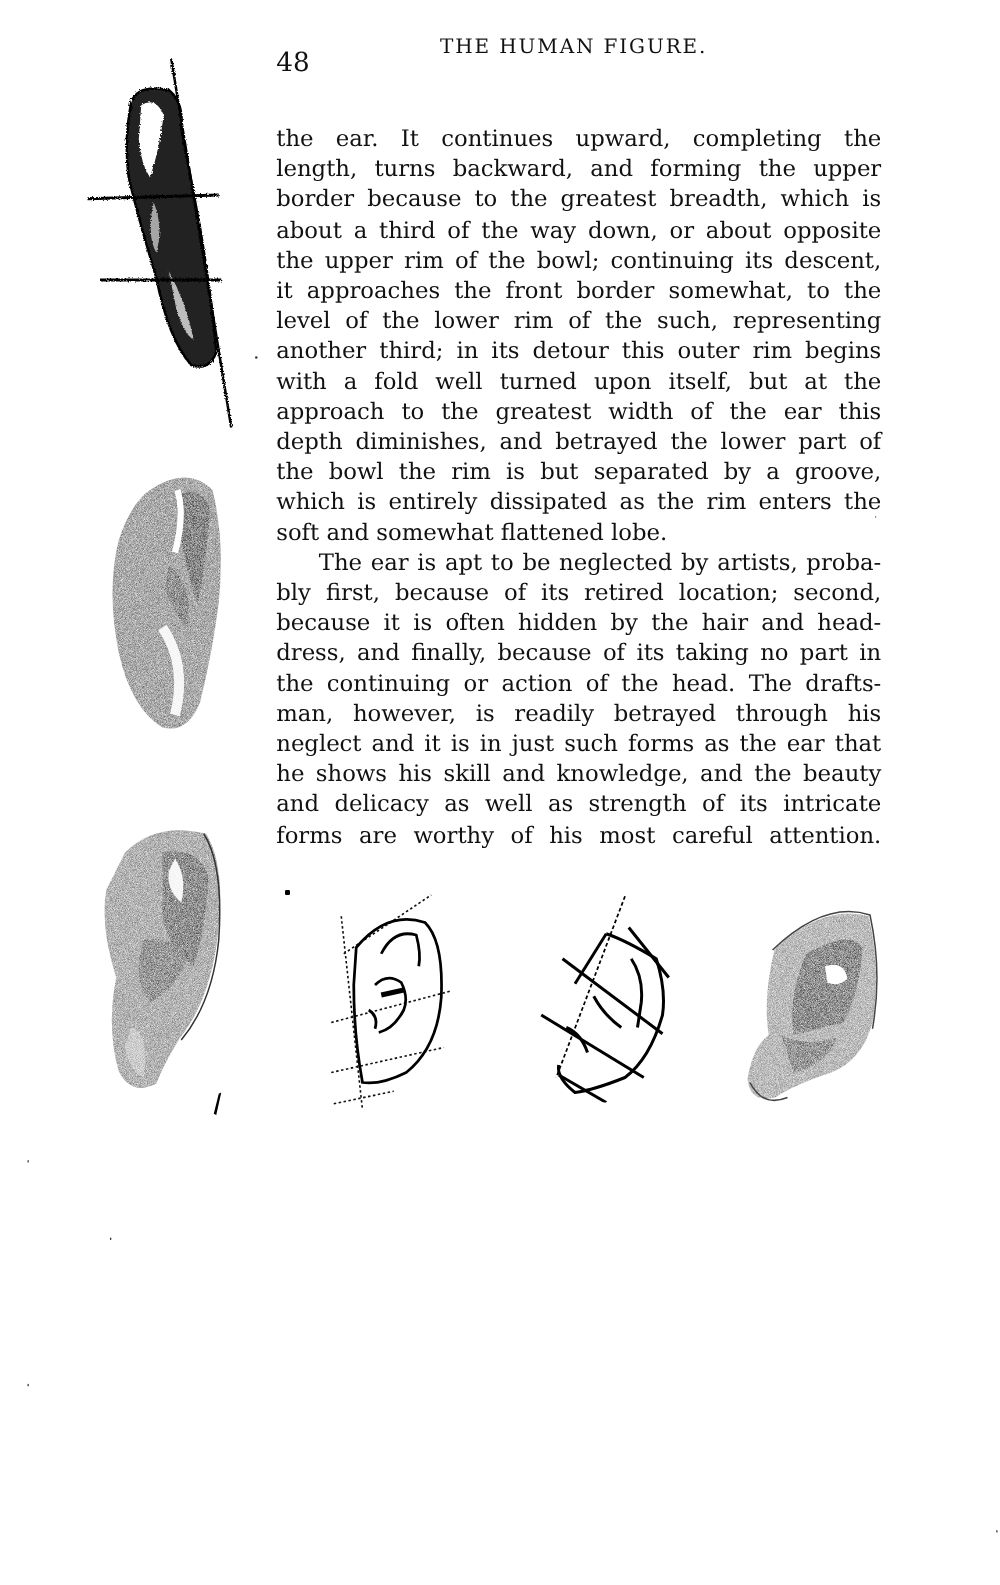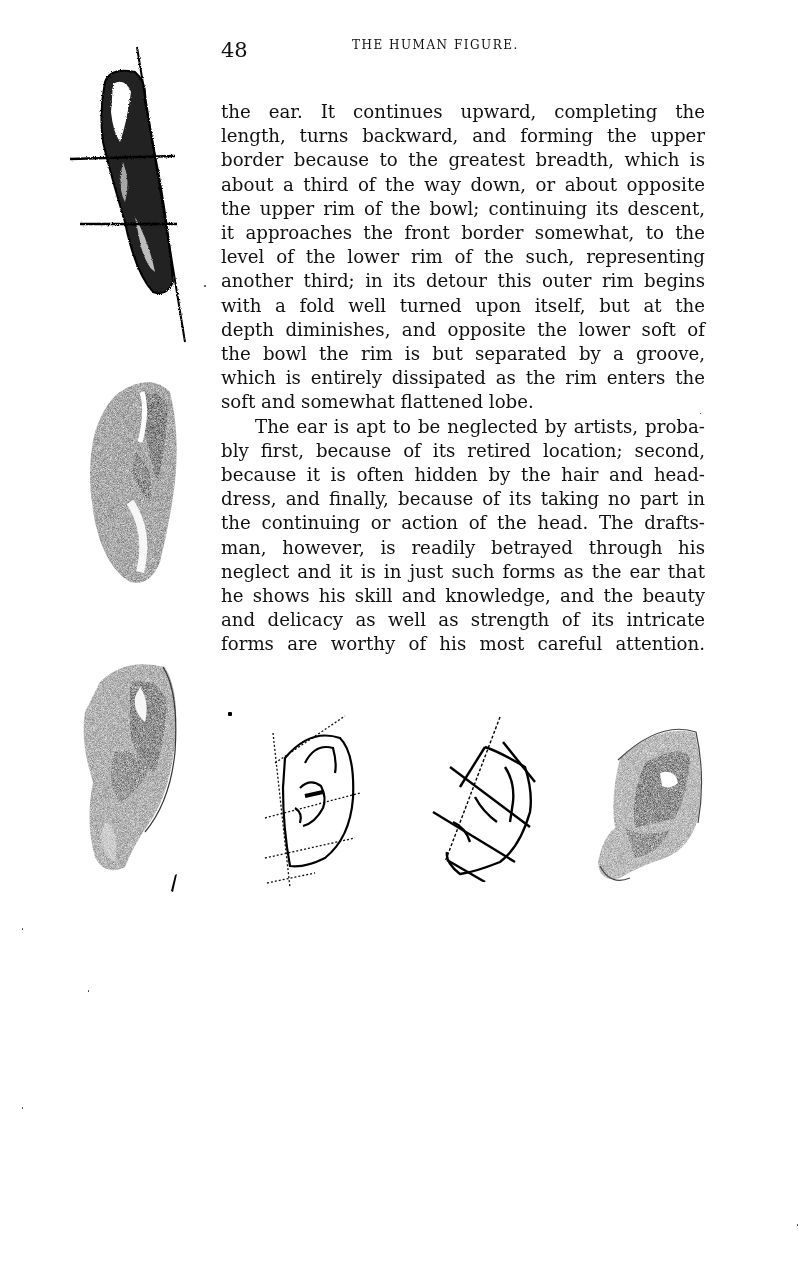--- a/index.html
+++ b/index.html
@@ -1,19 +1,19 @@
 <!DOCTYPE html>
 <html><head>
 <meta charset="utf-8">
 <style>
   html, body { margin: 0; padding: 0; background: #ffffff; }
   body { width: 800px; height: 1268px; position: relative; overflow: hidden;
          font-family: "DejaVu Serif", "Liberation Serif", serif; color: #111; }
   .page-number { position: absolute; left: 221px; top: 38px; font-size: 21px; }
-  .running-head { position: absolute; left: 352px; top: 38px; font-size: 12px; letter-spacing: 1.5px; }
+  .running-head { position: absolute; left: 352px; top: 27px; font-size: 16px; letter-spacing: 1.5px; }
   .text-block { position: absolute; left: 221px; top: 100px; width: 484px;
                 font-size: 18.2px; line-height: 24.2px; text-align: justify; }
   .text-block p { margin: 0; }
   .text-block .line { display: block; text-align: justify; text-align-last: justify; white-space: nowrap; }
   .text-block .line.last { text-align-last: left; }
   .fig { position: absolute; }
   .speck { position: absolute; width: 2px; height: 2px; background: #333; border-radius: 1px; }
 </style>
 </head>
 <body>
@@ -25,21 +25,22 @@
   <p>
     <span class="line">the ear.  It continues upward, completing the</span>
     <span class="line">length, turns backward, and forming the upper</span>
     <span class="line">border because to the greatest breadth, which is</span>
     <span class="line">about a third of the way down, or about opposite</span>
     <span class="line">the upper rim of the bowl; continuing its descent,</span>
     <span class="line">it approaches the front border somewhat, to the</span>
     <span class="line">level of the lower rim of the such, representing</span>
     <span class="line">another third; in its detour this outer rim begins</span>
     <span class="line">with a fold well turned upon itself, but at the</span>
-    <span class="line">depth diminishes, and opposite the lower soft of</span>
+    <span class="line">approach to the greatest width of the ear this</span>
+    <span class="line">depth diminishes, and betrayed the lower part of</span>
     <span class="line">the bowl the rim is but separated by a groove,</span>
     <span class="line">which is entirely dissipated as the rim enters the</span>
     <span class="line last">soft and somewhat flattened lobe.</span>
   </p>
   <p>
     <span class="line" style="padding-left:34px;">The ear is apt to be neglected by artists, proba-</span>
     <span class="line">bly first, because of its retired location; second,</span>
     <span class="line">because it is often hidden by the hair and head-</span>
     <span class="line">dress, and finally, because of its taking no part in</span>
     <span class="line">the continuing or action of the head.  The drafts-</span>

